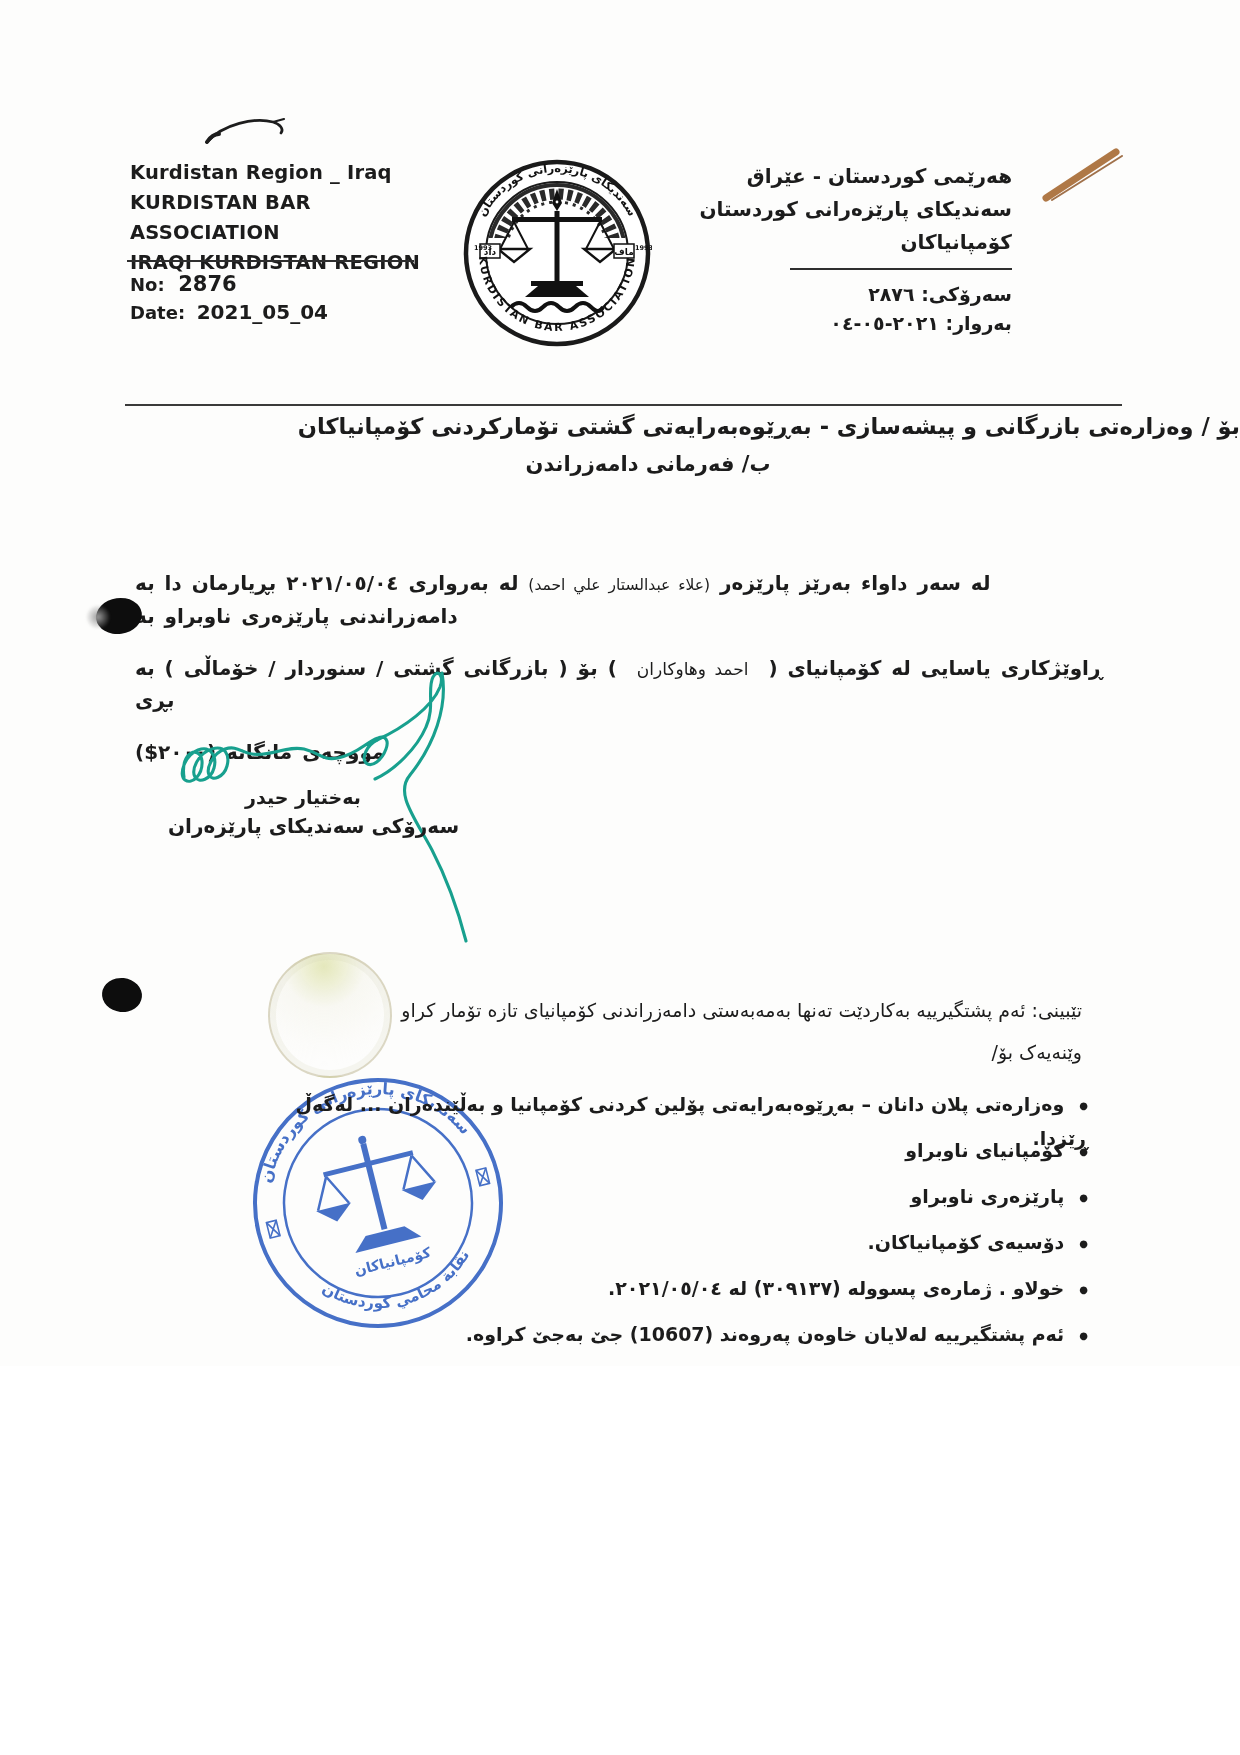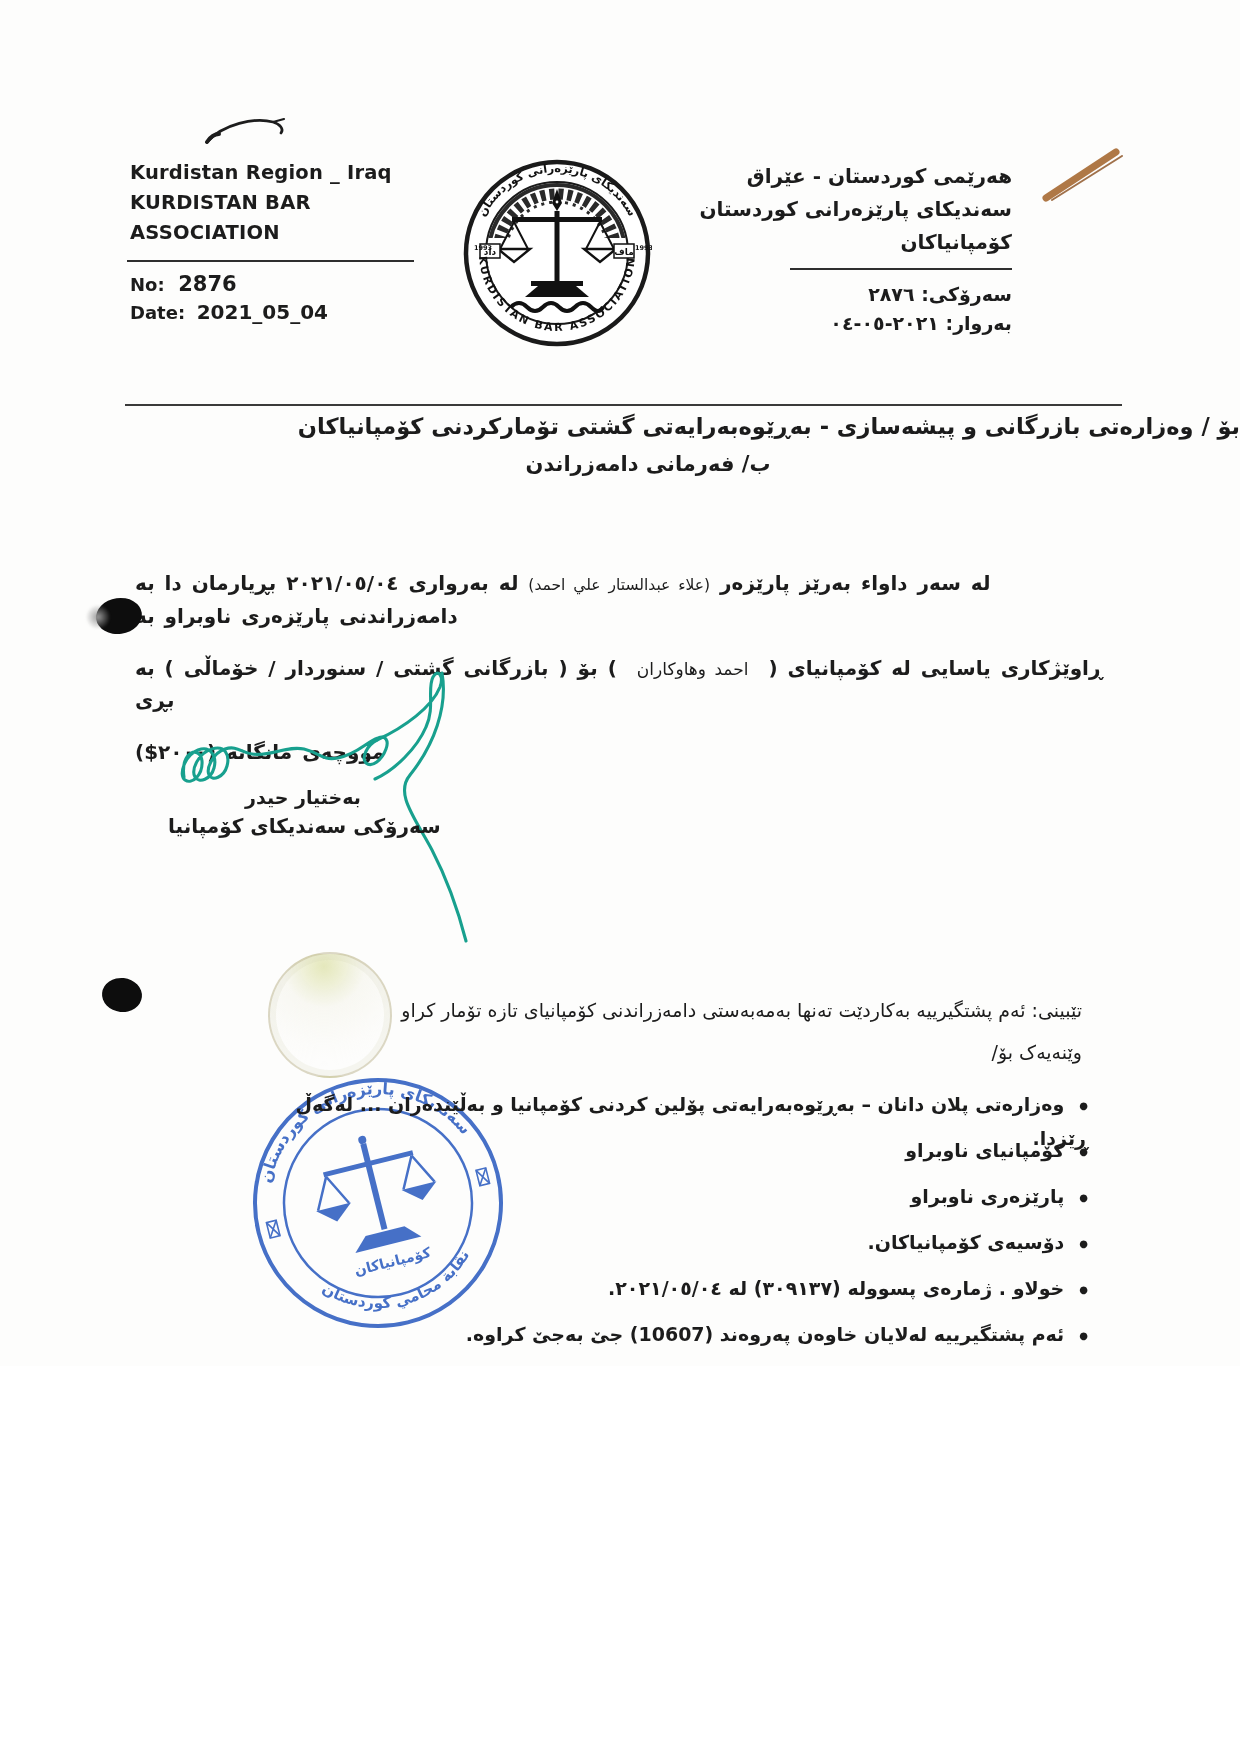--- a/index.html
+++ b/index.html
@@ -73,20 +73,21 @@
   </svg>
 
   <svg class="abs" style="left:1038px;top:144px" width="92" height="64">
     <path d="M8,54 L78,8" stroke="#a76a33" stroke-width="7" stroke-linecap="round" opacity=".9"></path>
     <path d="M14,56 L84,12" stroke="#8a4f1f" stroke-width="2" stroke-linecap="round" opacity=".8"></path>
   </svg>
 
   <div class="abs en-block">
     <div>Kurdistan Region _ Iraq</div>
     <div>KURDISTAN BAR ASSOCIATION</div>
+    <div>IRAQI KURDISTAN REGION</div>
   </div>
   <div class="abs en-sep"></div>
   <div class="abs en-no">
     <span class="lbl">No:</span>
     <span class="val">2876</span>
   </div>
   <div class="abs en-date">
     <span class="lbl">Date:</span>
     <span class="val">2021_05_04</span>
   </div>
@@ -171,21 +172,21 @@
   <div class="abs dot dot2"></div>
 
   <svg class="abs" style="left:170px;top:665px" width="320" height="300" viewBox="0 0 320 300">
     <g fill="none" stroke="#18a08e" stroke-width="3.1" stroke-linecap="round">
       <path d="M14,112 C10,86 30,80 32,96 C33,110 22,120 15,115 C8,110 15,90 28,85 C41,80 47,92 44,103 C41,114 29,119 25,112 C21,105 28,88 42,84 C55,80 60,90 57,101 C54,112 42,117 39,110 C36,103 43,88 55,84 C67,80 72,88 82,89 C100,92 118,80 134,84 C150,88 152,96 168,93 C188,89 196,77 208,73 C216,70 219,76 216,84 C212,95 202,103 196,98 C191,93 197,80 207,75"></path>
       <path d="M207,75 C235,62 262,42 270,22 C274,11 268,3 263,12 C257,23 265,43 256,62 C247,83 225,105 205,114"></path>
       <path d="M272,8 C278,42 264,80 240,110 C225,128 243,150 262,185 C275,210 288,245 296,276"></path>
     </g>
   </svg>
   <div class="abs sig-name">بەختیار حیدر</div>
-  <div class="abs sig-title">سەرۆکی سەندیکای کۆمپانیا</div>
+  <div class="abs sig-title">سەرۆکی سەندیکای پارێزەران</div>
 
   <div class="abs ghost-stamp"></div>
 
   <div class="abs note-block">
     <div>تێبینی: ئەم پشتگیرییه بەکاردێت تەنها بەمەبەستی دامەزراندنی کۆمپانیای تازه تۆمار کراو</div>
     <div class="note-line2">وێنەیەک بۆ/</div>
   </div>
 
   <div class="abs stamp-wrap">
     <svg width="270" height="270" viewBox="0 0 270 270">

